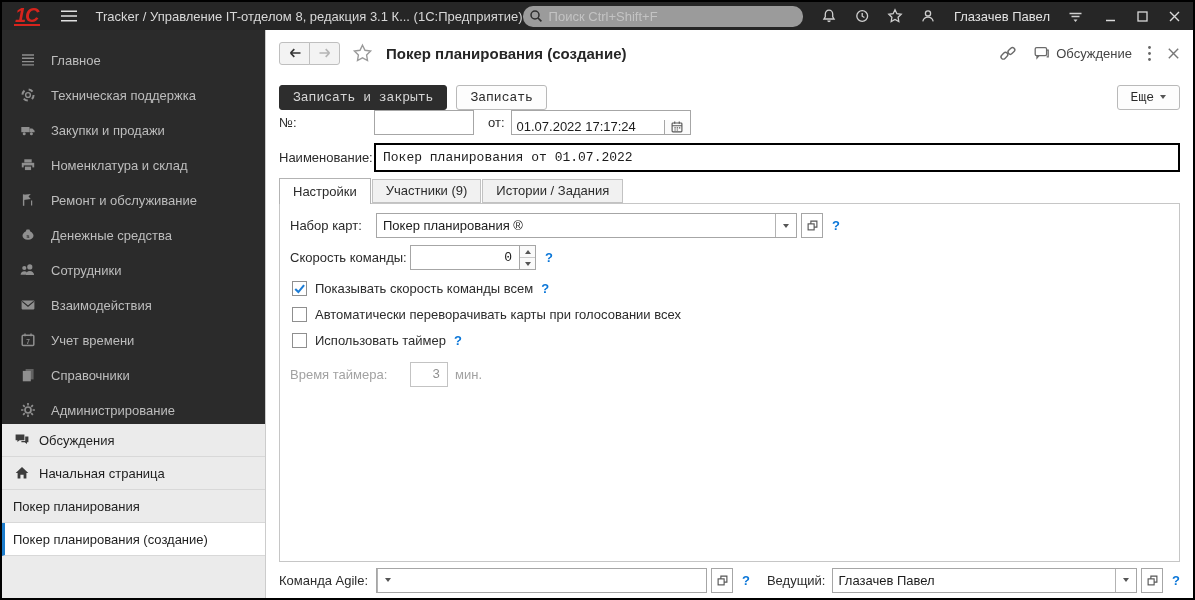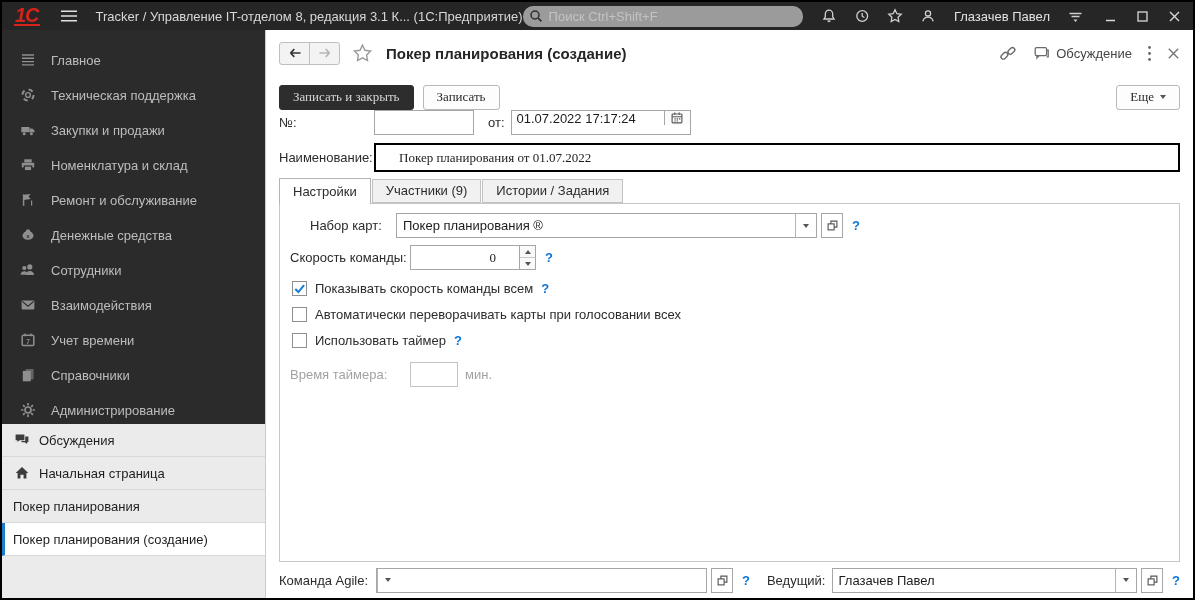--- a/index.html
+++ b/index.html
@@ -41,48 +41,48 @@
   .navbtn.fwd{border-radius:0 3px 3px 0;margin-left:-1px;}
   .fav{margin-left:12px;color:#9a9a9a;display:flex;}
   .ftitle{margin-left:13px;font-size:15px;font-weight:bold;color:#262626;white-space:nowrap;}
   .fhead-right{margin-left:auto;display:flex;align-items:center;gap:15px;color:#6b6b6b;}
   .disc{display:flex;align-items:center;gap:6px;font-size:13px;color:#444;}
   .dots{display:flex;}
   .fclose{display:flex;color:#777;}
 
   
   .cmdbar{height:32px;display:flex;align-items:center;gap:9px;flex:0 0 auto;}
-  .btn{height:25px;padding:0 13px;font-size:13px;font-family:Liberation Serif, serif;border:1px solid #b9b9b9;border-radius:3px;background:#fdfdfd;color:#2b2b2b;display:flex;align-items:center;margin-top:24px;}
+  .btn{height:25px;padding:0 13px;font-size:13px;font-family:Liberation Mono, monospace;border:1px solid #b9b9b9;border-radius:3px;background:#fdfdfd;color:#2b2b2b;display:flex;align-items:center;margin-top:24px;}
   .btn.primary{background:#2d2d2d;border-color:#2d2d2d;color:#d6d6d6;}
   .btn.more{margin-left:auto;gap:6px;}
   .caret{width:0;height:0;border-left:3.5px solid transparent;border-right:3.5px solid transparent;border-top:4px solid #555;}
 
   
   .frow{display:flex;align-items:center;flex:0 0 auto;}
   .row-num{margin-top:8px;height:27px;}
   .row-name{margin-top:7px;height:29px;}
   .flabel{font-size:13px;color:#2b2b2b;white-space:nowrap;}
   .lab-num{width:95px;}
   .lab-name{width:95px;}
-  .inp{height:25px;border:1px solid #a6a6a6;font-size:13px;color:#1c1c1c;padding:0 23px;font-family:Liberation Serif, serif;outline:none;background:#fff;}
+  .inp{height:25px;border:1px solid #a6a6a6;font-size:13px;color:#1c1c1c;padding:0 7px;font-family:Liberation Mono, monospace;outline:none;background:#fff;}
   .inp-number{width:100px;}
   .lab-ot{margin-left:14px;margin-right:6px;}
-  .datewrap{display:flex;height:25px;border:1px solid #a6a6a6;background:#fff;align-items:flex-start;}
+  .datewrap{display:flex;height:25px;border:1px solid #a6a6a6;background:#fff;align-items:flex-end;}
   .datewrap input{border:none;outline:none;width:152px;font-size:13px;padding:0 5px;color:#1c1c1c;font-family:"Liberation Sans",sans-serif;}
   .calbtn{width:26px;border-left:1px solid #a6a6a6;background:#fbfbfb;display:flex;align-items:center;justify-content:center;color:#555;}
   .inp-name{flex:1;border:2px solid #000;height:29px;font-size:13px;}
 
   
   .tabs{margin-top:6px;display:flex;align-items:flex-end;position:relative;z-index:2;flex:0 0 25px;}
   .tab{height:24px;line-height:22px;padding:0 13px;font-size:13px;color:#2b2b2b;background:#f1f1f1;border:1px solid #c2c2c2;margin-right:1px;white-space:nowrap;}
   .tab.active{background:#fff;height:26px;line-height:25px;border-color:#b3b3b3;border-bottom:none;margin-bottom:-1px;}
   .panel{flex:1;border:1px solid #c6c6c6;background:#fff;position:relative;z-index:1;padding:9px 10px;min-height:0;}
   .prow{display:flex;align-items:center;margin-bottom:7px;}
   .plabel{font-size:13px;color:#2b2b2b;white-space:nowrap;}
-  .lab-cards{width:86px;margin-left:20px;}
+  .lab-cards{width:86px;}
   .lab-speed{width:120px;}
   .combo{display:flex;height:25px;border:1px solid #a6a6a6;background:#fff;align-items:stretch;}
   .combo .ctext{flex:1;font-size:13px;color:#1c1c1c;padding:0 6px;display:flex;align-items:center;white-space:nowrap;overflow:hidden;}
   .ddbtn{width:21px;border-left:1px solid #b3b3b3;display:flex;align-items:center;justify-content:center;background:#fff;}
   .openbtn{width:22px;height:25px;border:1px solid #a6a6a6;background:#fff;margin-left:4px;display:flex;align-items:center;justify-content:center;color:#555;}
   .help{color:#0a76d8;font-weight:bold;font-size:13px;margin-left:9px;}
   .combo-cards{width:421px;}
   .numwrap{display:flex;align-items:stretch;height:25px;}
   .inp-speed{width:110px;text-align:right;}
   .spin{width:16px;border:1px solid #a6a6a6;border-left:none;display:flex;flex-direction:column;background:#fafafa;}

